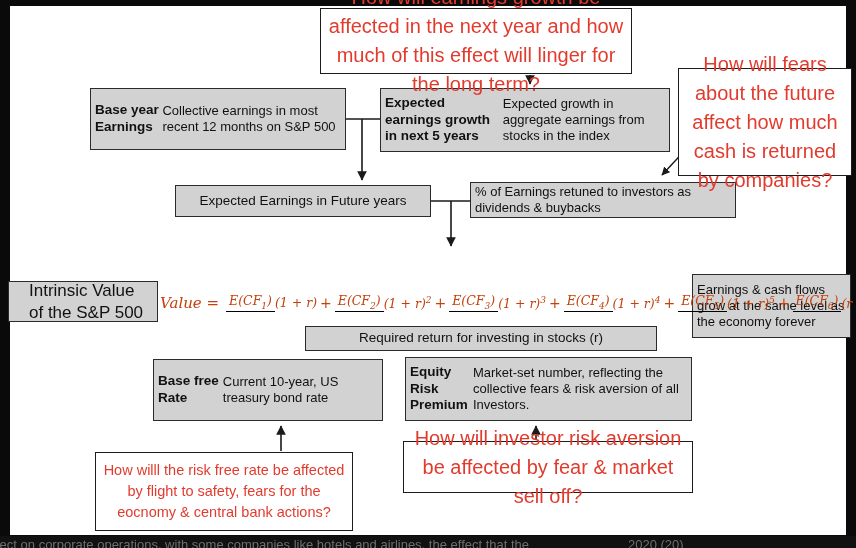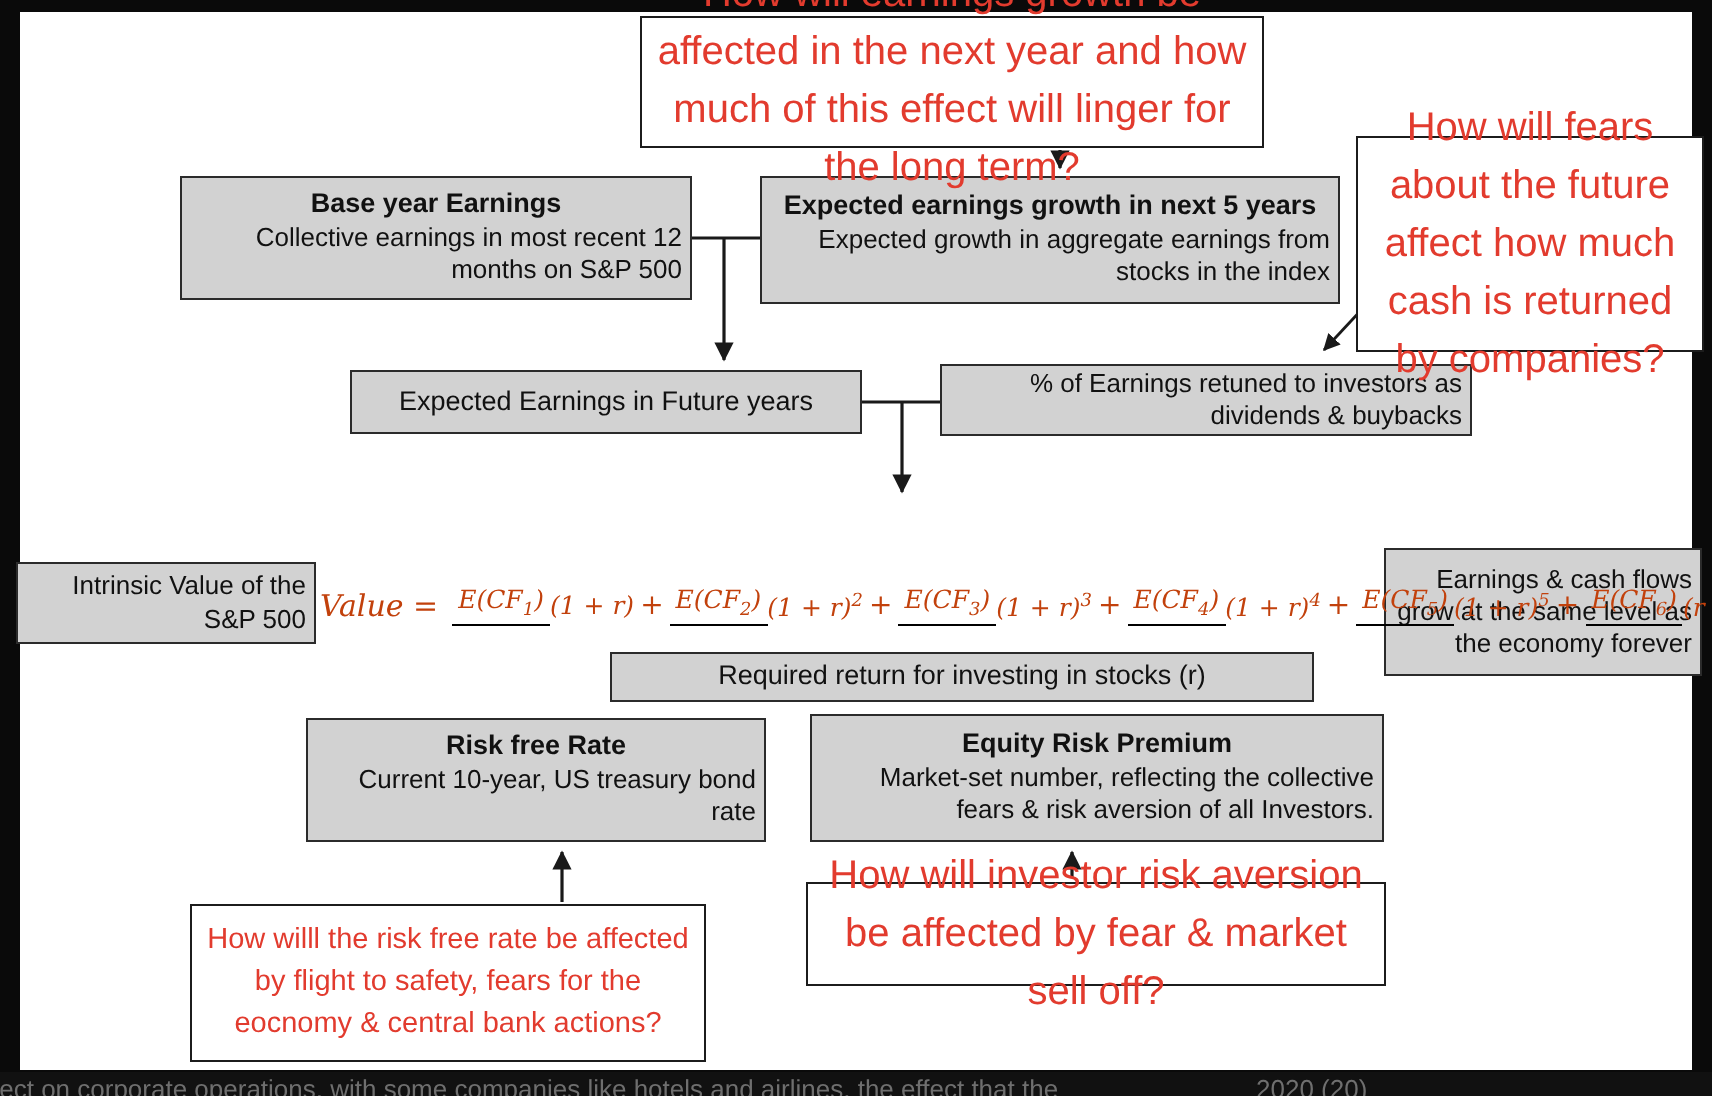--- a/index.html
+++ b/index.html
@@ -7,22 +7,22 @@
   .page {
     position:relative; width:856px; height:548px; background:#0a0a0a;
     overflow:hidden; font-family:"Liberation Sans", sans-serif;
   }
   .slide {
     position:absolute; left:10px; top:6px; width:836px; height:529px;
     background:#ffffff; z-index:0;
   }
   .arrows { position:absolute; left:0; top:0; width:856px; height:548px; z-index:1; pointer-events:none; }
   .box {
-    position:absolute; z-index:2; display:flex; flex-direction:column;
-    justify-content:center; align-items:center; text-align:right;
+    position:absolute; z-index:2; display:flex; flex-direction:row;
+    justify-content:center; align-items:center; text-align:left;
     background:#d2d2d2; border:1.5px solid #2b2b2b; color:#111;
     padding:2px 4px; line-height:1.25;
   }
   .box .ttl { font-weight:bold; font-size:13.5px; }
   .box .bdy { font-size:13px; }
   .box.single { font-size:13.5px; }
   .qbox {
     position:absolute; z-index:3; display:flex; align-items:center; justify-content:center;
     background:#ffffff; border:1.8px solid #1c1c1c; color:#e23b2e;
     font-size:20px; line-height:1.45; text-align:center; padding:3px 6px;
@@ -77,21 +77,21 @@
     <div class="bdy">Expected growth in aggregate earnings from stocks in the index</div>
   </div>
 
   <div class="qbox" style="left:678px; top:68px; width:174px; height:108px;">How will fears about the future affect how much cash is returned by companies?</div>
 
   <div class="box single" style="left:175px; top:185px; width:256px; height:32px;">Expected Earnings in Future years</div>
 
   <div class="box" style="left:470px; top:182px; width:266px; height:36px; font-size:13px;">% of Earnings retuned to investors as dividends &amp; buybacks</div>
 
 
-  <div class="box" style="left:8px; top:281px; width:150px; height:41px; font-size:13px;padding-left:20px;">Intrinsic Value of the S&amp;P 500</div>
+  <div class="box" style="left:8px; top:281px; width:150px; height:41px; font-size:17px;padding-left:20px;">Intrinsic Value of the S&amp;P 500</div>
 
   <div class="box" style="left:692px; top:274px; width:159px; height:64px; font-size:13px;">Earnings &amp; cash flows grow at the same level as the economy forever</div>
 
   <div class="formula">
     <span class="lhs">Value =</span>
     <span class="terms" style="display: inline-flex; align-items: center;">
         <span class="frac">
           <span class="num">E(CF<sub>1</sub>)</span>
           <span class="den">(1 + r)</span>
         </span>
@@ -119,21 +119,21 @@
         <span class="frac">
           <span class="num">E(CF<sub>6</sub>)</span>
           <span class="den">(r − .0245)(1 + r)<sup>5</sup></span>
         </span>
       </span>
   </div>
 
   <div class="box single" style="left:305px; top:326px; width:352px; height:25px;">Required return for investing in stocks (r)</div>
 
   <div class="box" style="left:153px; top:359px; width:230px; height:62px;">
-    <div class="ttl">Risk free Rate</div>
+    <div class="ttl">Base free Rate</div>
     <div class="bdy">Current 10-year, US treasury bond rate</div>
   </div>
 
   <div class="box" style="left:405px; top:357px; width:287px; height:64px;">
     <div class="ttl">Equity Risk Premium</div>
     <div class="bdy">Market-set number, reflecting the collective fears &amp; risk aversion of all Investors.</div>
   </div>
 
   <div class="qbox" style="left:95px; top:452px; width:258px; height:79px; font-size:14.5px;">How willl the risk free rate be affected by flight to safety, fears for the eocnomy &amp; central bank actions?</div>
 

